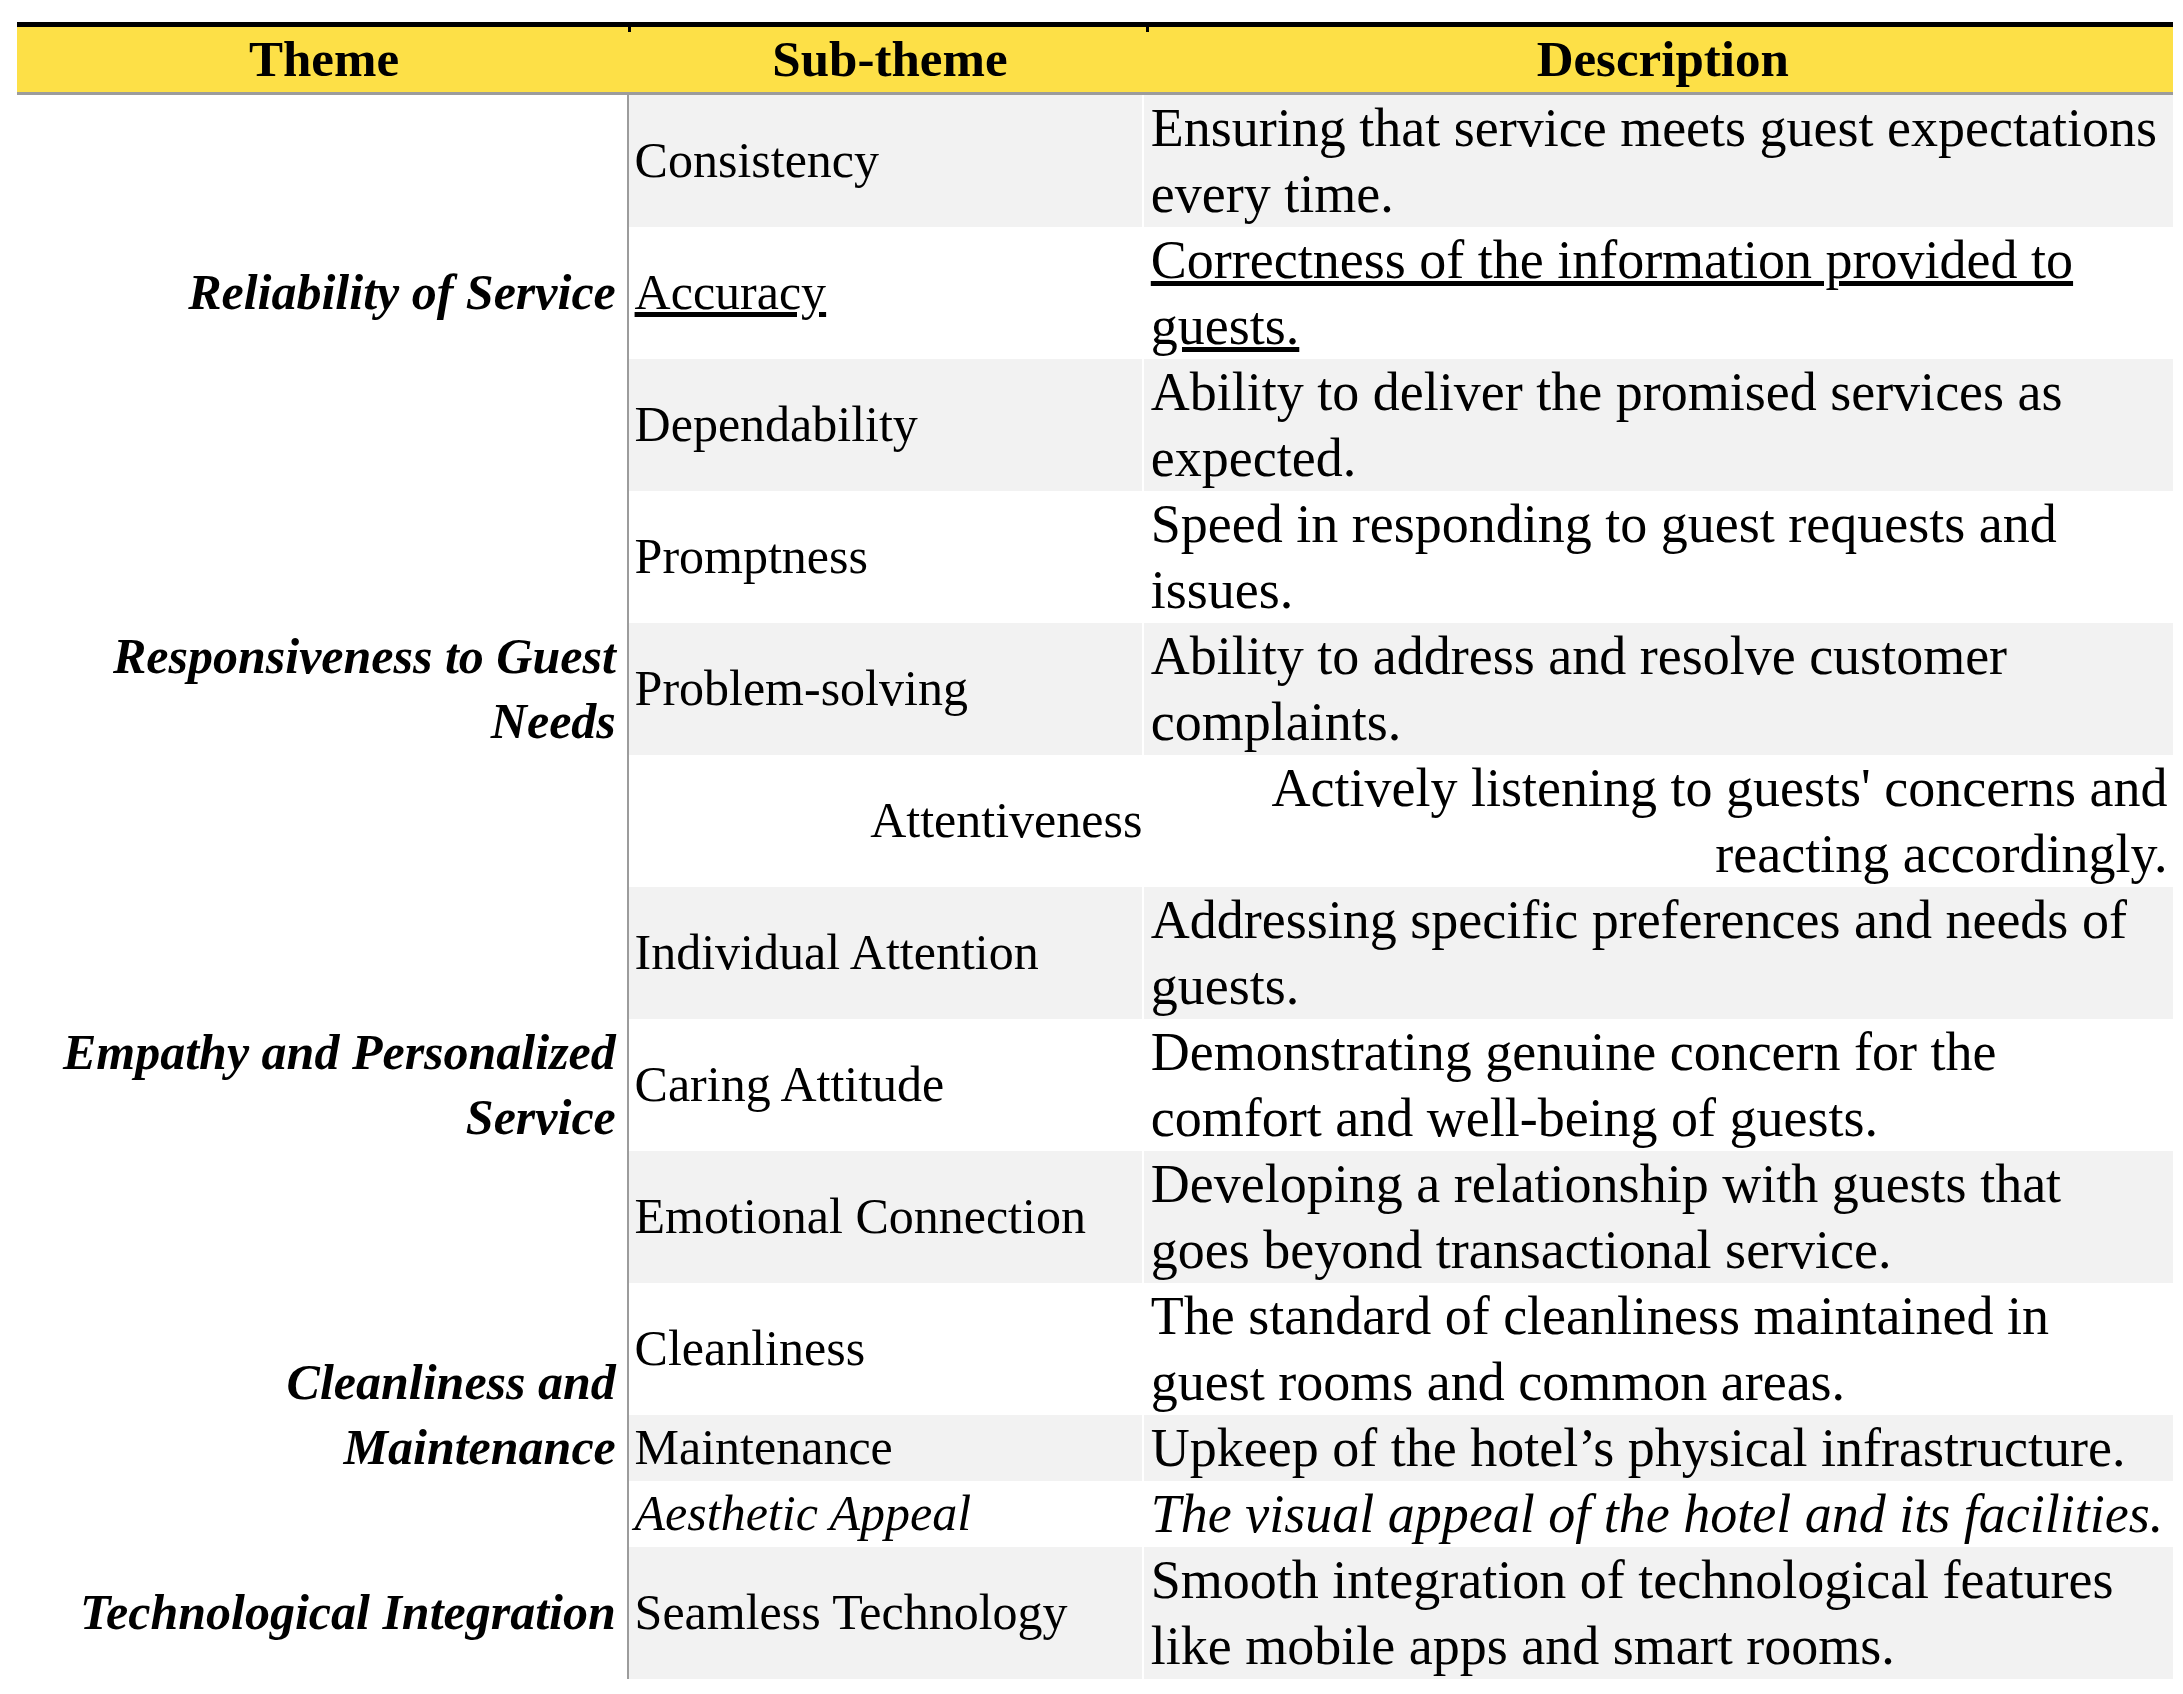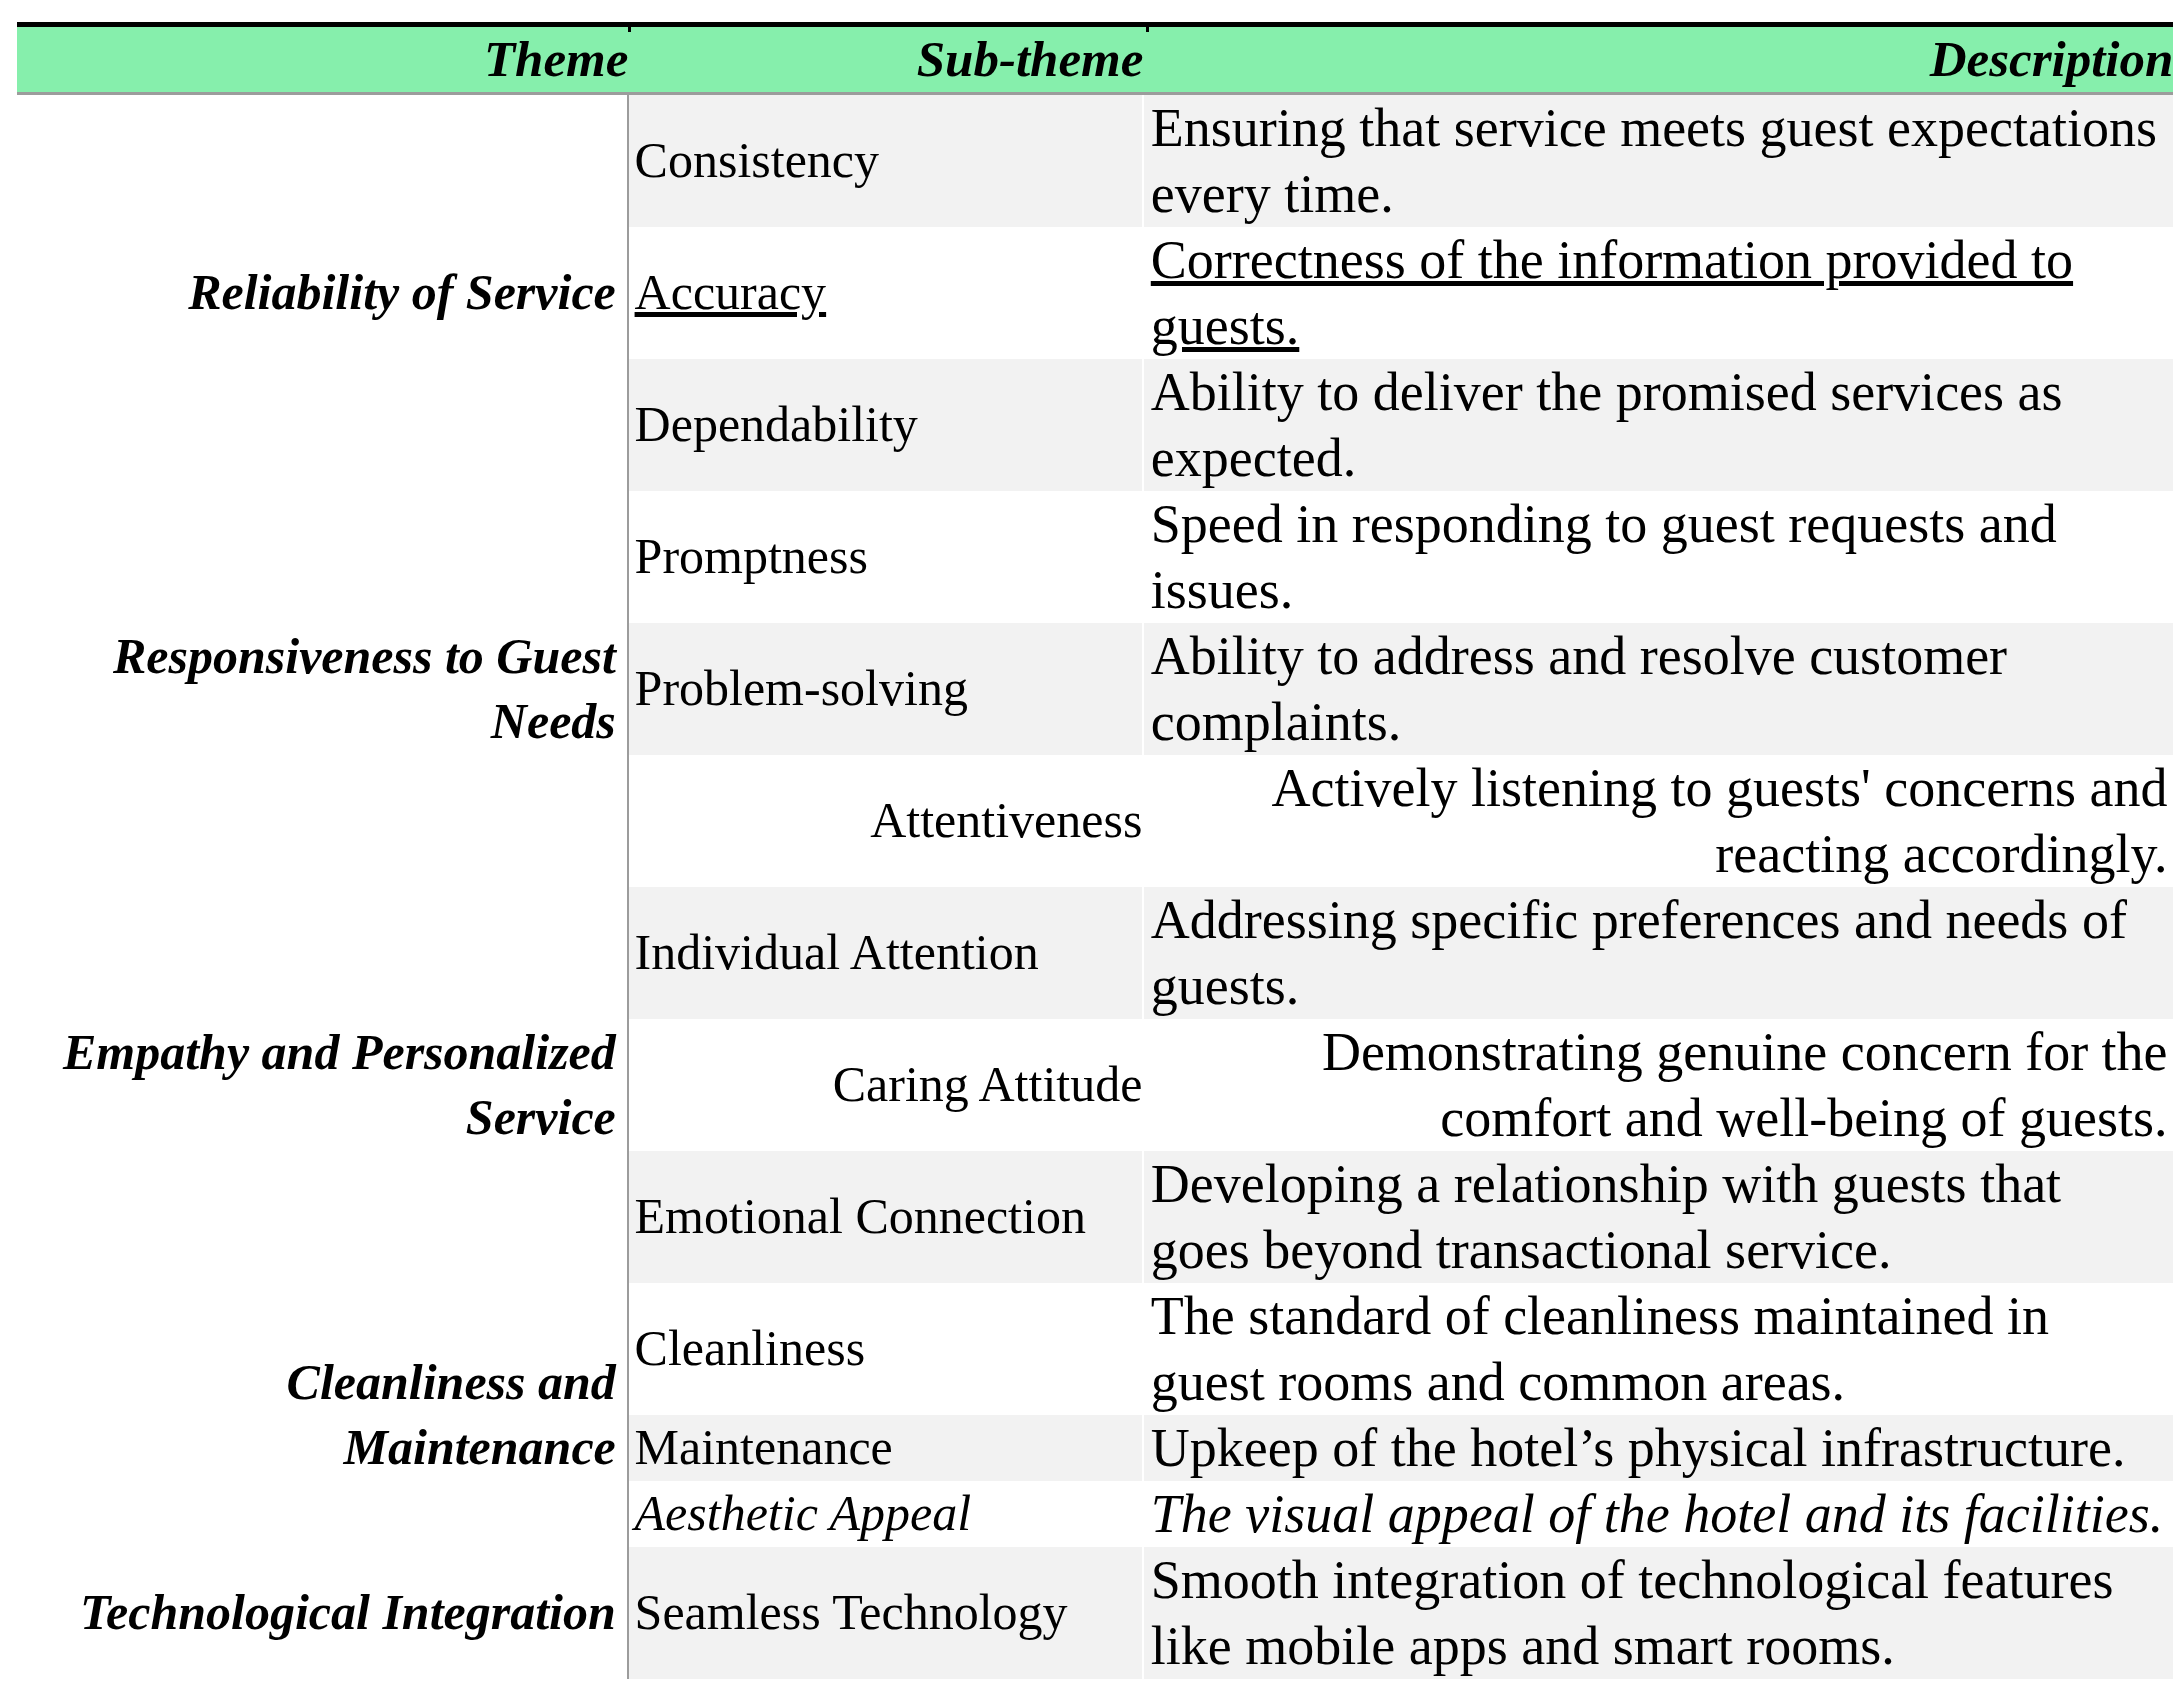--- a/index.html
+++ b/index.html
@@ -23,27 +23,26 @@
   col.c-theme { width: 611px; }
   col.c-sub   { width: 515px;  }
   col.c-desc  { width: 1030px; }
 
   thead tr {
     height: 65px;
     border-top: 5.8px solid #000000;
     border-bottom: 3.5px solid #9c9c9c;
   }
   thead th {
-    text-align: right;
+    text-align: center;
     vertical-align: middle;
-    font-style: italic;
     font-weight: bold;
     font-size: 51px;
     line-height: 65px;
-    background: #86efac;
+    background: #fde047;
   }
   thead th.h-theme { padding-left: 2.3px;  }
   thead th.h-sub   { padding-left: 8.1px; }
   thead th.h-desc  { padding-left: 8.7px; }
 
   tbody th.theme-cell {
     text-align: right;
     vertical-align: middle;
     font-style: italic;
     font-weight: bold;
@@ -137,21 +136,21 @@
           <td class="desc-cell">Actively listening to guests' concerns and
 reacting accordingly.</td>
         </tr>
         <tr class="stripe" style="height: 132px;">
           <th class="theme-cell" rowspan="3">Empathy and Personalized
 Service</th>
           <td class="sub-cell">Individual Attention</td>
           <td class="desc-cell">Addressing specific preferences and needs of
 guests.</td>
         </tr>
-        <tr class="plain" style="height: 132px; text-align: right;">
+        <tr class="plain" style="height: 132px;">
           <td class="sub-cell">Caring Attitude</td>
           <td class="desc-cell">Demonstrating genuine concern for the
 comfort and well-being of guests.</td>
         </tr>
         <tr class="stripe" style="height: 132px; margin-top: 43px;">
           <td class="sub-cell">Emotional Connection</td>
           <td class="desc-cell">Developing a relationship with guests that
 goes beyond transactional service.</td>
         </tr>
         <tr class="plain" style="height: 132px;">

